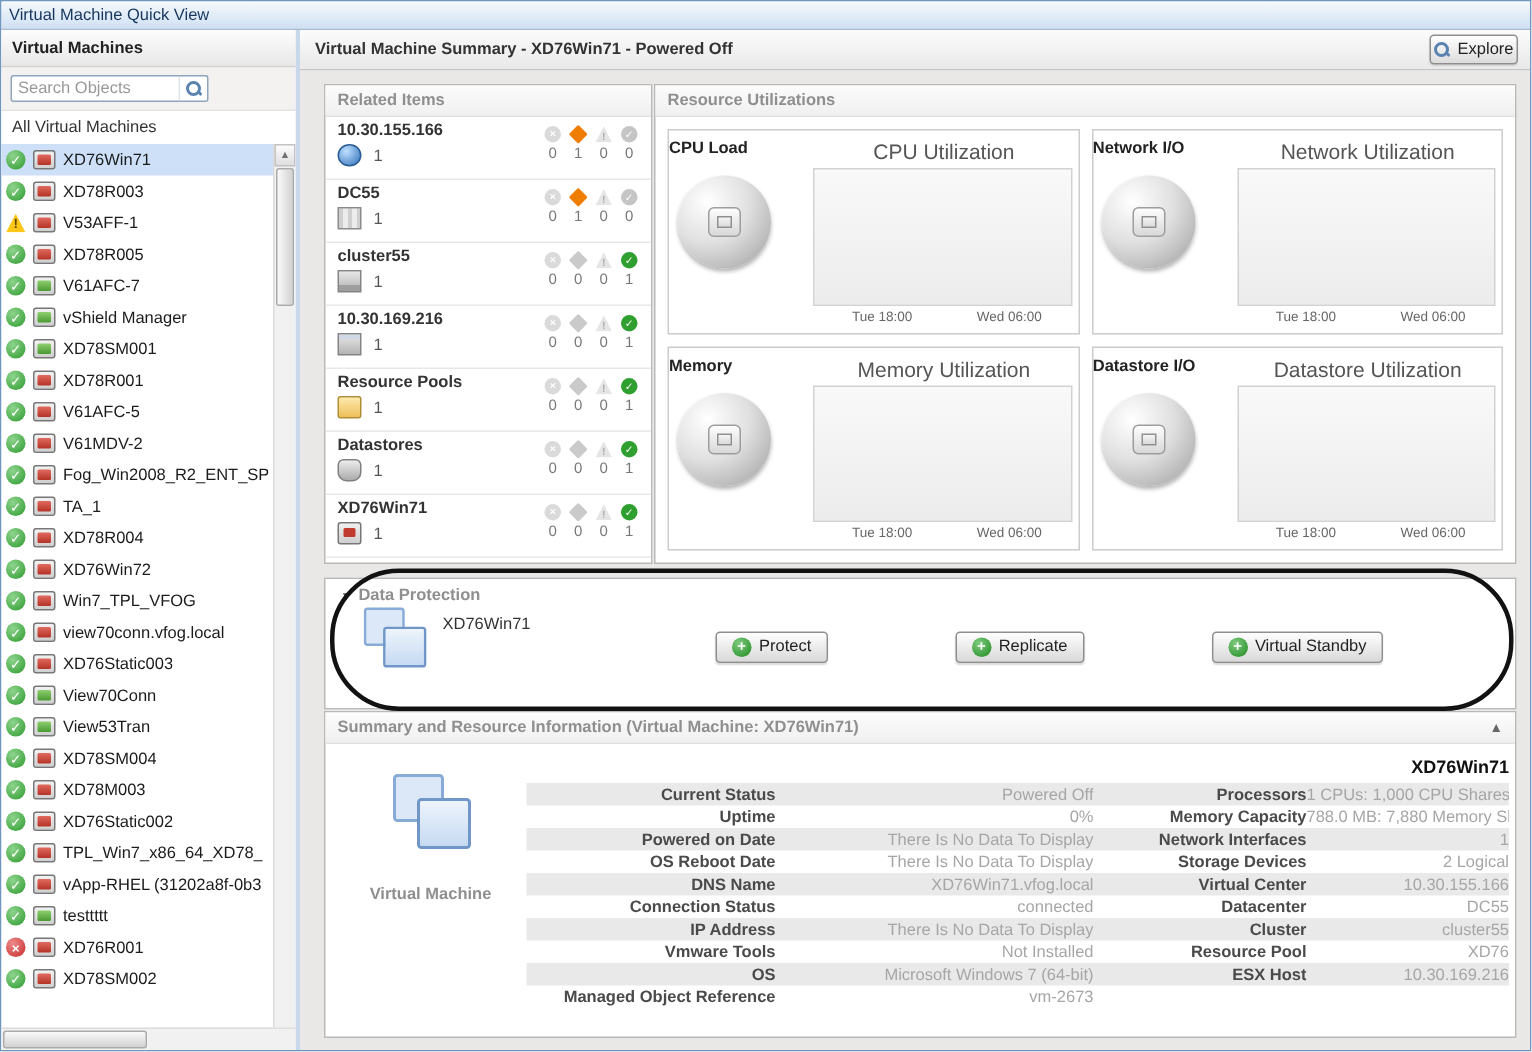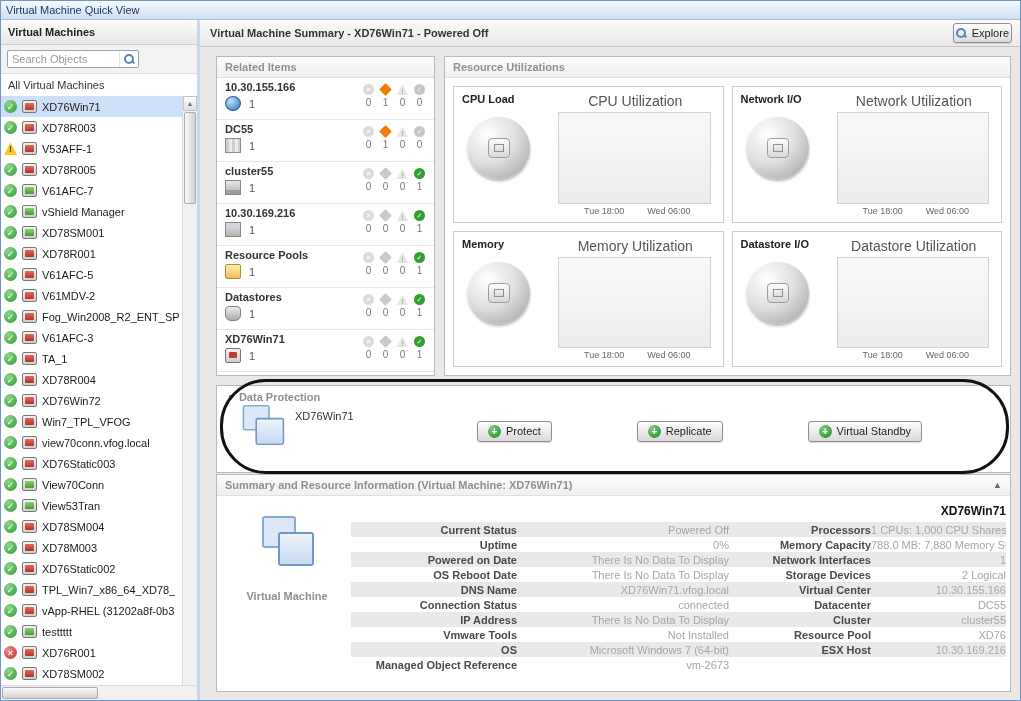--- a/index.html
+++ b/index.html
@@ -41,21 +41,21 @@
   .vs-up{height:15px;font-size:7px;color:#707070;display:flex;align-items:center;justify-content:center;background:linear-gradient(#fcfcfc,#dfdfdf);border:1px solid #c3c3c3;cursor:pointer;}
   .vs-thumb{margin:1px;height:92px;background:linear-gradient(90deg,#fafafa,#d2d2d2);border:1px solid #ababab;border-radius:2px;cursor:grab;}
   .hscroll{flex:0 0 auto;height:15px;background:#f1f1f1;border-top:1px solid #dcdcdc;position:relative;}
   .hs-thumb{position:absolute;left:1px;top:1px;bottom:1px;width:96px;background:linear-gradient(#fafafa,#d2d2d2);border:1px solid #ababab;border-radius:2px;cursor:grab;}
   
   .main{flex:1;display:flex;flex-direction:column;min-width:0;}
   .main-header{flex:0 0 auto;height:27px;background:linear-gradient(#fbfbfb,#e9e9e9);border-bottom:1px solid #c4c4c4;display:flex;align-items:center;padding:0 8px 0 10px;}
   .main-title{font-weight:bold;color:#333;}
   .explore-btn{margin-left:auto;display:flex;align-items:center;gap:5px;height:20px;padding:0 2px;border:1px solid #8e8e8e;border-radius:3px;background:linear-gradient(#fff,#dcdcdc);font:11px "Liberation Sans",sans-serif;color:#222;cursor:pointer;box-shadow:0 1px 1px rgba(0,0,0,.1);}
   .main-body{flex:1;background:#e9e8e7;padding:9px 9px 8px 16px;display:flex;flex-direction:column;min-height:0;overflow:hidden;}
-  .top-row{display:flex;gap:9px;height:320px;flex:0 0 auto;min-height:0;}
+  .top-row{display:flex;gap:1px;height:320px;flex:0 0 auto;min-height:0;}
   .panel{background:#fff;border:1px solid #b9b9b9;display:flex;flex-direction:column;min-width:0;}
   .panel-header{flex:0 0 auto;padding:4px 8px;font-weight:bold;color:#8f8f8f;background:linear-gradient(#fcfcfc,#f0f0f0);border-bottom:1px solid #e0e0e0;}
   
   .related-panel{width:219px;flex:0 0 auto;}
   .rel-list{flex:1;overflow:hidden;}
   .rel-item{display:flex;justify-content:space-between;padding:3px 6px 2px 8px;border-bottom:1px solid #e8e8e8;height:42px;cursor:pointer;}
   .rel-name{font-weight:bold;color:#333;white-space:nowrap;}
   .rel-count-row{display:flex;align-items:center;gap:8px;margin-top:3px;}
   .rel-icon{width:16px;height:15px;display:inline-block;}
   .ri-vcenter{border-radius:50%;background:radial-gradient(circle at 35% 30%,#bfe0ff,#2f6fb8);border:1px solid #2a5c94;}
@@ -71,21 +71,21 @@
   .si{width:11px;height:11px;display:flex;align-items:center;justify-content:center;font-size:7px;color:#fff;}
   .si-x{border-radius:50%;background:#a9afb5;font-weight:bold;}
   .si-d{width:9px;height:9px;background:#ef7d00;transform:rotate(45deg);border-radius:1px;}
   .si-w{background:#ffc61a;clip-path:polygon(50% 2%,100% 100%,0 100%);color:#5d4a00;font-weight:bold;align-items:flex-end;}
   .si-c{border-radius:50%;background:#2fa02f;}
   .si.dim{filter:grayscale(1);opacity:.45;}
   .sc{color:#777;font-size:10px;}
   
   .resource-panel{flex:1;}
   .resource-grid{flex:1;display:grid;grid-template-columns:1fr 1fr;grid-template-rows:1fr 1fr;gap:8px;padding:8px;min-height:0;}
-  .rp{border:1px solid #ccc;background:#fff;display:flex;padding:6px 8px;gap:6px;min-width:0;min-height:0;}
+  .rp{border:1px solid #ccc;background:#fff;display:flex;padding:6px 0;gap:6px;min-width:0;min-height:0;}
   .rp-left{width:88px;flex:0 0 auto;display:flex;flex-direction:column;align-items:flex-start;}
   .rp-gauge-label{font-weight:bold;color:#222;}
   .gauge{margin:12px 0 0 6px;width:62px;height:62px;border-radius:50%;background:radial-gradient(circle at 32% 28%,#fff,#e0e0e0 45%,#b5b5b5 80%,#969696);box-shadow:0 2px 3px rgba(0,0,0,.3);display:flex;align-items:center;justify-content:center;cursor:pointer;}
   .gauge-core{width:22px;height:20px;border-radius:4px;background:linear-gradient(#fdfdfd,#d8d8d8);border:1px solid #9d9d9d;display:flex;align-items:center;justify-content:center;}
   .gauge-glyph{width:10px;height:8px;border:1px solid #909090;background:linear-gradient(#f4f4f4,#dadada);display:inline-block;}
   .rp-right{flex:1;display:flex;flex-direction:column;min-width:0;}
   .rp-chart-title{text-align:center;color:#555;font-size:14px;flex:0 0 auto;}
   .plot{flex:1;margin:3px 4px 0 2px;border:1px solid #d2d2d2;background:linear-gradient(#f9f9f9,#ececec);}
   .ticks{flex:0 0 auto;display:flex;justify-content:space-between;padding:2px 24px 0 28px;color:#666;font-size:9px;}
   
@@ -215,27 +215,20 @@
     <span class="vmicon">
                 <span class="scr scr-red"></span>
               </span>
     <span class="vm-name">Fog_Win2008_R2_ENT_SP</span>
   </div>
             <div class="vm-row">
     <span class="badge badge-ok"></span>
     <span class="vmicon">
                 <span class="scr scr-red"></span>
               </span>
-    <span class="vm-name">V61AFC-3</span>
-  </div>
-            <div class="vm-row">
-    <span class="badge badge-ok"></span>
-    <span class="vmicon">
-                <span class="scr scr-red"></span>
-              </span>
     <span class="vm-name">TA_1</span>
   </div>
             <div class="vm-row">
     <span class="badge badge-ok"></span>
     <span class="vmicon">
                 <span class="scr scr-red"></span>
               </span>
     <span class="vm-name">XD78R004</span>
   </div>
             <div class="vm-row">

